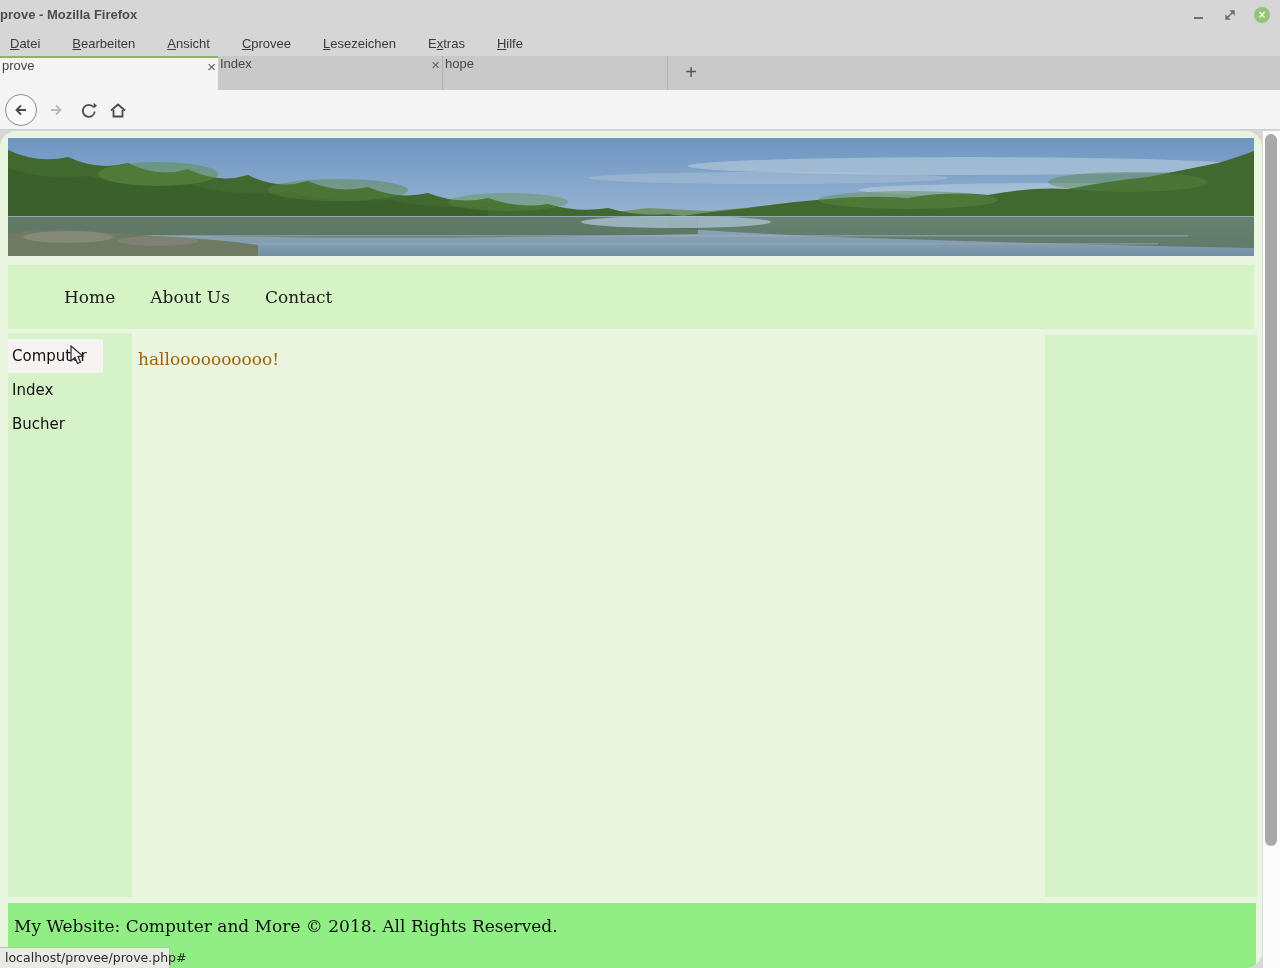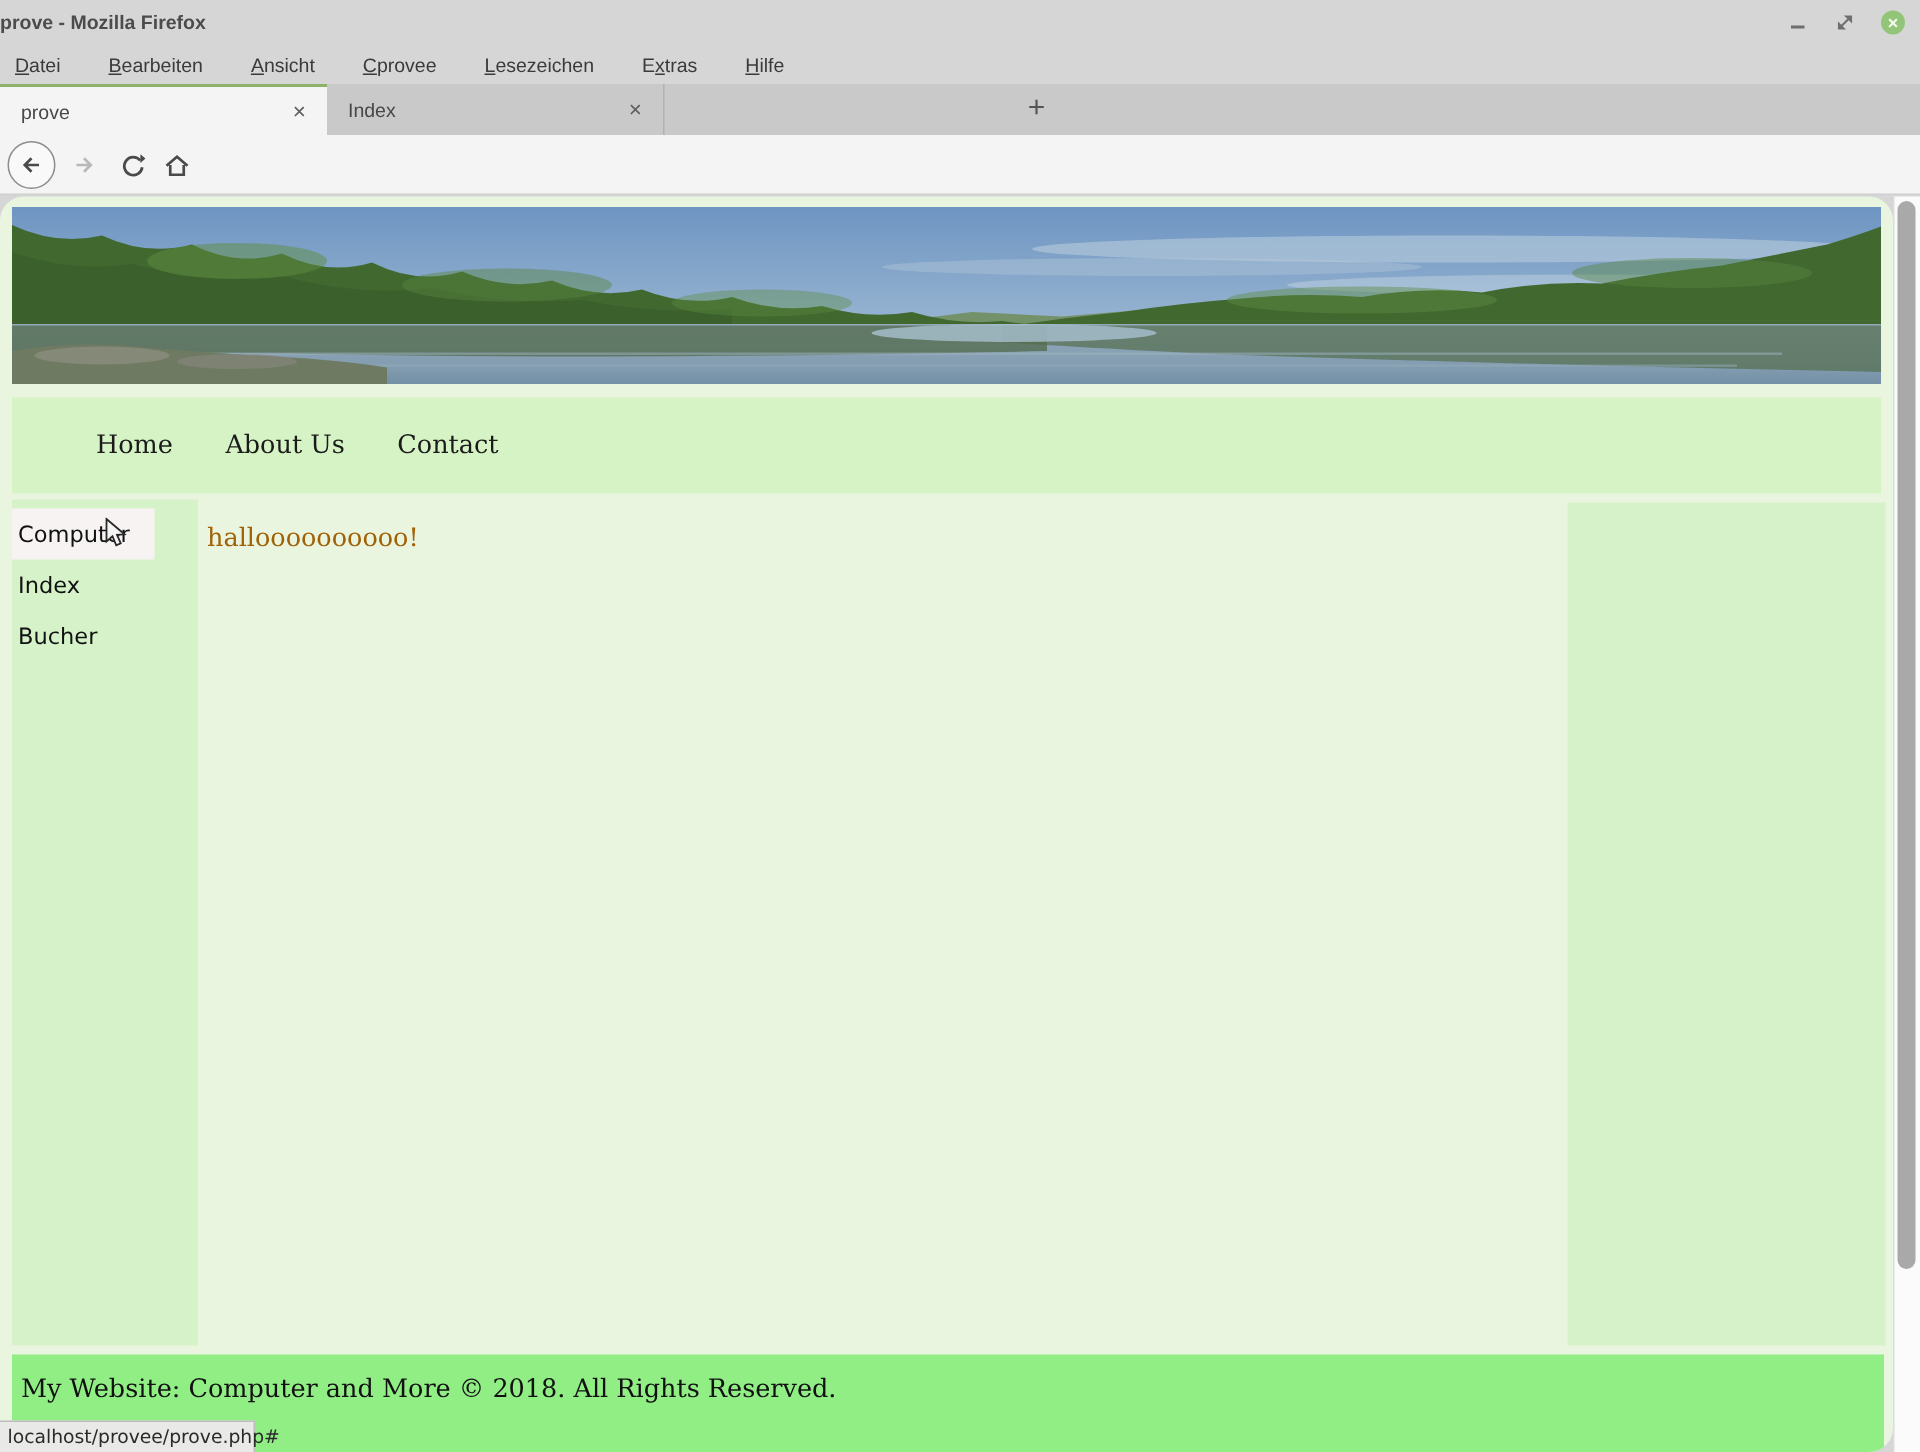--- a/index.html
+++ b/index.html
@@ -20,22 +20,22 @@
               font-size:12px; font-weight:bold; line-height:16px; }
 
   
   .menubar{ position:absolute; top:30px; left:0; width:100%; height:26px;
             display:flex; align-items:center; gap:32px; padding-left:10px;
             font-size:13px; color:#3a3a3a; }
   .menu-item .accel{ text-decoration:underline; }
 
   
   .tabbar{ position:absolute; top:56px; left:0; width:100%; height:34px; background:#c9c9c9; }
-  .tab{ position:absolute; top:0; height:34px; display:flex; align-items:center;
-        padding:0 14px; font-size:13px; color:#474747; }
+  .tab{ position:absolute; top:0; height:34px; display:flex; align-items:flex-start;
+        padding:0 2px; font-size:13px; color:#474747; }
   .tab .tab-label{ flex:1; overflow:hidden; white-space:nowrap; }
   .tab .tab-close{ color:#5f5f5f; font-size:15px; padding-left:8px; }
   .tab-active{ left:0; width:218px; background:#f4f4f4; border-top:2px solid #8db26a; }
   .tab-1{ left:218px; width:225px; border-right:1px solid #b2b2b2; }
   .tab-2{ left:443px; width:225px; border-right:1px solid #b2b2b2; }
   .newtab{ position:absolute; left:678px; top:4px; width:26px; height:26px;
            font-size:20px; color:#555; text-align:center; line-height:25px; }
 
   
   .navbar{ position:absolute; top:90px; left:0; width:100%; height:40px;
@@ -135,20 +135,23 @@
   </div>
 
   <div class="tabbar">
     <div class="tab tab-active">
       <span class="tab-label">prove</span>
       <span class="tab-close">×</span>
     </div>
     <div class="tab tab-1">
       <span class="tab-label">Index</span>
       <span class="tab-close">×</span>
+    </div>
+    <div class="tab tab-2">
+      <span class="tab-label">hope</span>
     </div>
     <div class="newtab">+</div>
   </div>
 
   <div class="navbar">
     <div class="nav-btn btn-back">
       <span class="circle">
         <svg width="16" height="16" viewBox="0 0 16 16">
             <path d="M13,8 H4 M8,3.5 L3.5,8 L8,12.5" stroke="#4a4a4a" stroke-width="1.8" fill="none"></path>
           </svg>

